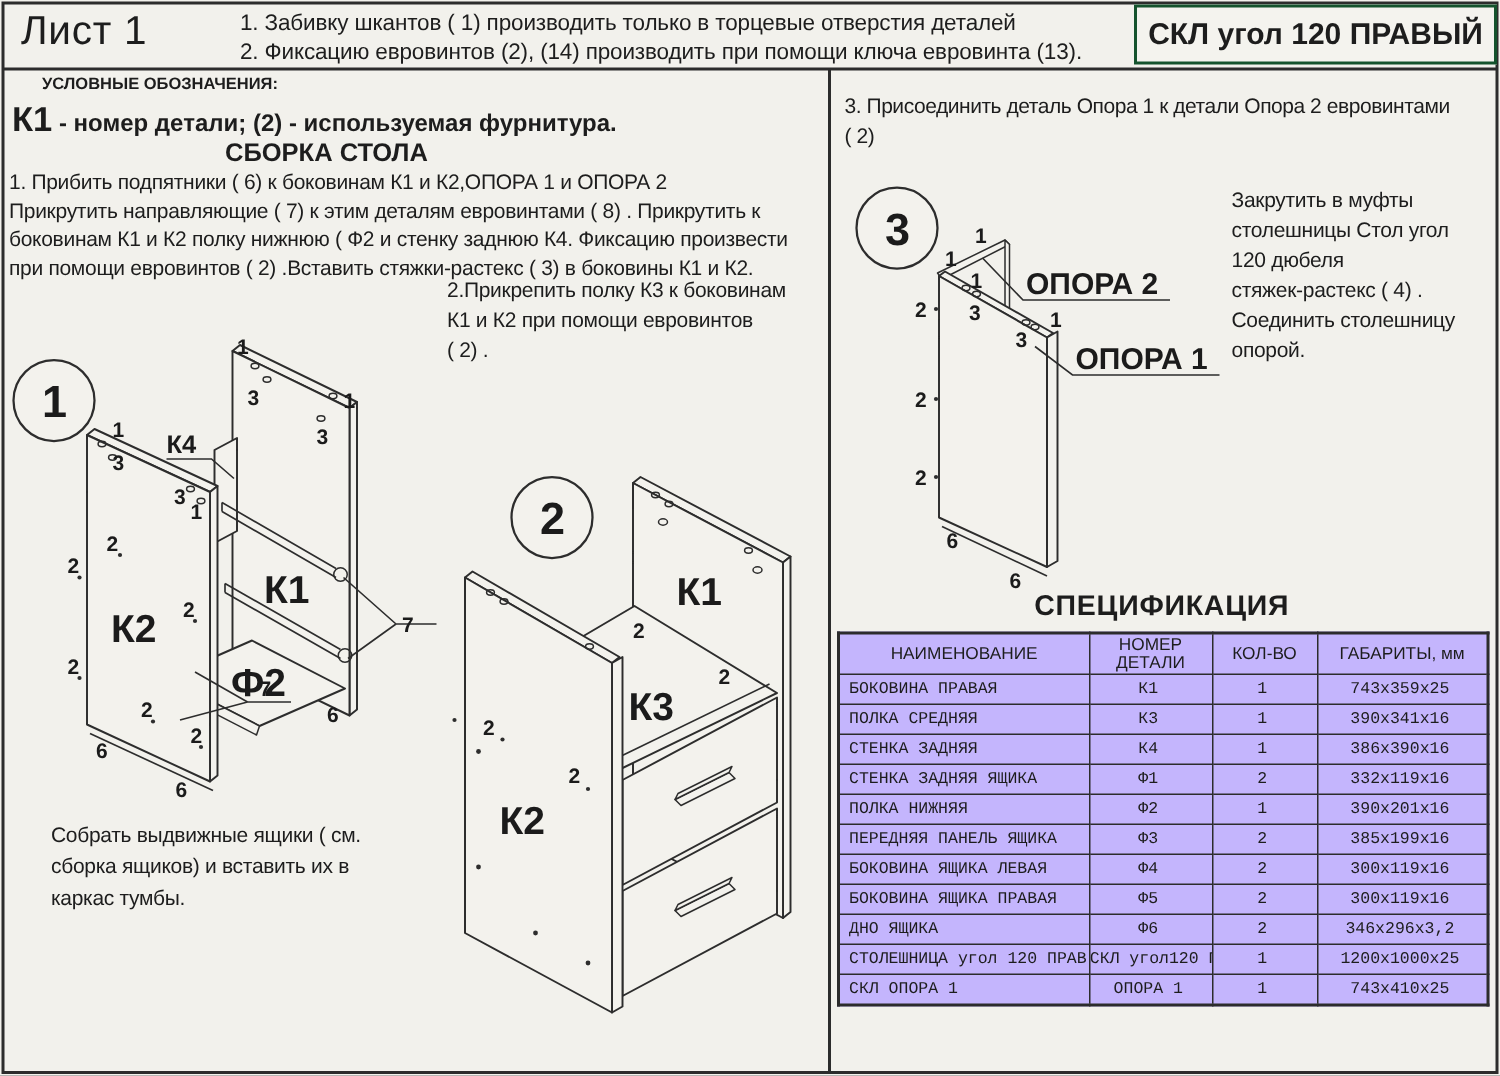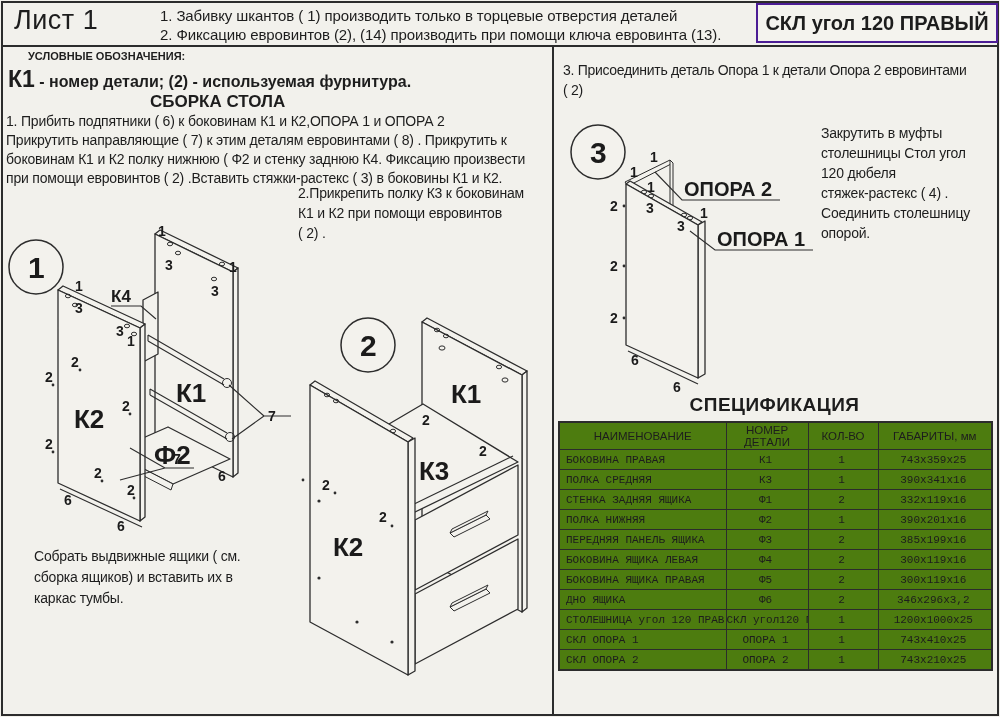--- a/index.html
+++ b/index.html
@@ -7,39 +7,39 @@
     position:relative;width:1000px;height:717px;margin:0 auto;
     background:#f2f1ec;font-family:"Liberation Sans",sans-serif;color:#1d1d1d;
     overflow:hidden;
   }
   .frame{position:absolute;inset:1px;border:2px solid #2c2c2c;pointer-events:none;}
   .hline{position:absolute;left:2px;right:2px;top:45px;height:2px;background:#2c2c2c;}
   .vline{position:absolute;left:552px;top:46px;bottom:2px;width:2px;background:#2c2c2c;}
   .sheet-title{position:absolute;left:14px;top:5px;font-size:27px;font-weight:normal;letter-spacing:.5px;}
   .hdr-notes{position:absolute;left:160px;top:6px;font-size:15px;line-height:19px;white-space:nowrap;letter-spacing:-0.1px;}
   .product-box{
-    position:absolute;left:756px;top:3px;width:238px;height:36px;border:2px solid #4c1d95;
+    position:absolute;left:756px;top:3px;width:238px;height:36px;border:2px solid #14532d;
     display:flex;align-items:center;justify-content:center;
     font-size:20px;font-weight:bold;background:#f4f3ee;white-space:nowrap;
   }
   .legend-title{position:absolute;left:28px;top:50px;font-size:11px;font-weight:bold;}
   .code-line{position:absolute;left:8px;top:66px;white-space:nowrap;}
   .code-line .code{font-size:23px;font-weight:bold;}
   .code-line .desc{font-size:16px;font-weight:bold;}
   .assembly-title{position:absolute;left:150px;top:92px;font-size:17px;font-weight:bold;}
   .body-text{font-size:14px;line-height:19px;white-space:nowrap;letter-spacing:-0.2px;}
   .step1{position:absolute;left:6px;top:112px;}
   .step2{position:absolute;left:298px;top:183px;line-height:20px;}
   .drawers-note{position:absolute;left:34px;top:546px;line-height:21px;}
   .step3{position:absolute;left:563px;top:60px;line-height:20px;font-size:14px;letter-spacing:-0.3px;}
   .step4{position:absolute;left:821px;top:123px;line-height:20px;}
   .spec-title{position:absolute;left:558px;top:394px;width:433px;text-align:center;font-size:19px;font-weight:bold;letter-spacing:.5px;}
   table.spec{
     position:absolute;left:558px;top:421px;width:433px;border-collapse:collapse;
-    font-size:11px;table-layout:fixed;background:#4d7c0f;
+    font-size:11px;table-layout:fixed;background:#c4b5fd;
   }
   table.spec th,table.spec td{border:1px solid #2c2c2c;padding:0 3px;overflow:hidden;white-space:nowrap;}
   table.spec{border:2px solid #2c2c2c;}
   table.spec th{font-weight:normal;font-size:11.5px;text-align:center;height:26px;line-height:12px;}
   table.spec td{height:19px;text-align:left;padding-left:6px;font-family:Liberation Mono, monospace;}
   table.spec td.c{text-align:center;padding-left:0;}
   .diag{position:absolute;}
   svg .panel{fill:#f3f2ed;stroke:#2d2d2d;stroke-width:1.3;stroke-linejoin:round;}
   svg .thin{fill:#f3f2ed;stroke:#2d2d2d;stroke-width:1;stroke-linejoin:round;}
   svg .ln{stroke:#2d2d2d;stroke-width:1.1;fill:none;}
@@ -280,20 +280,26 @@
           <td class="c">1</td>
           <td class="c">743x359x25</td>
         </tr>
         <tr>
           <td>ПОЛКА  СРЕДНЯЯ</td>
           <td class="c">К3</td>
           <td class="c">1</td>
           <td class="c">390x341x16</td>
         </tr>
         <tr>
+          <td>СТЕНКА ЗАДНЯЯ</td>
+          <td class="c">К4</td>
+          <td class="c">1</td>
+          <td class="c">386x390x16</td>
+        </tr>
+        <tr>
           <td>СТЕНКА ЗАДНЯЯ ЯЩИКА</td>
           <td class="c">Ф1</td>
           <td class="c">2</td>
           <td class="c">332x119x16</td>
         </tr>
         <tr>
           <td>ПОЛКА НИЖНЯЯ</td>
           <td class="c">Ф2</td>
           <td class="c">1</td>
           <td class="c">390x201x16</td>
@@ -326,22 +332,16 @@
           <td>СТОЛЕШНИЦА угол 120 ПРАВ</td>
           <td class="c">СКЛ угол120 ПР</td>
           <td class="c">1</td>
           <td class="c">1200x1000x25</td>
         </tr>
         <tr>
           <td>СКЛ ОПОРА 1</td>
           <td class="c">ОПОРА 1</td>
           <td class="c">1</td>
           <td class="c">743x410x25</td>
-        </tr>
-        <tr>
-          <td>СКЛ ОПОРА 2</td>
-          <td class="c">ОПОРА 2</td>
-          <td class="c">1</td>
-          <td class="c">743x210x25</td>
         </tr>
       </tbody>
   </table>
 </div>
 
 </body></html>

